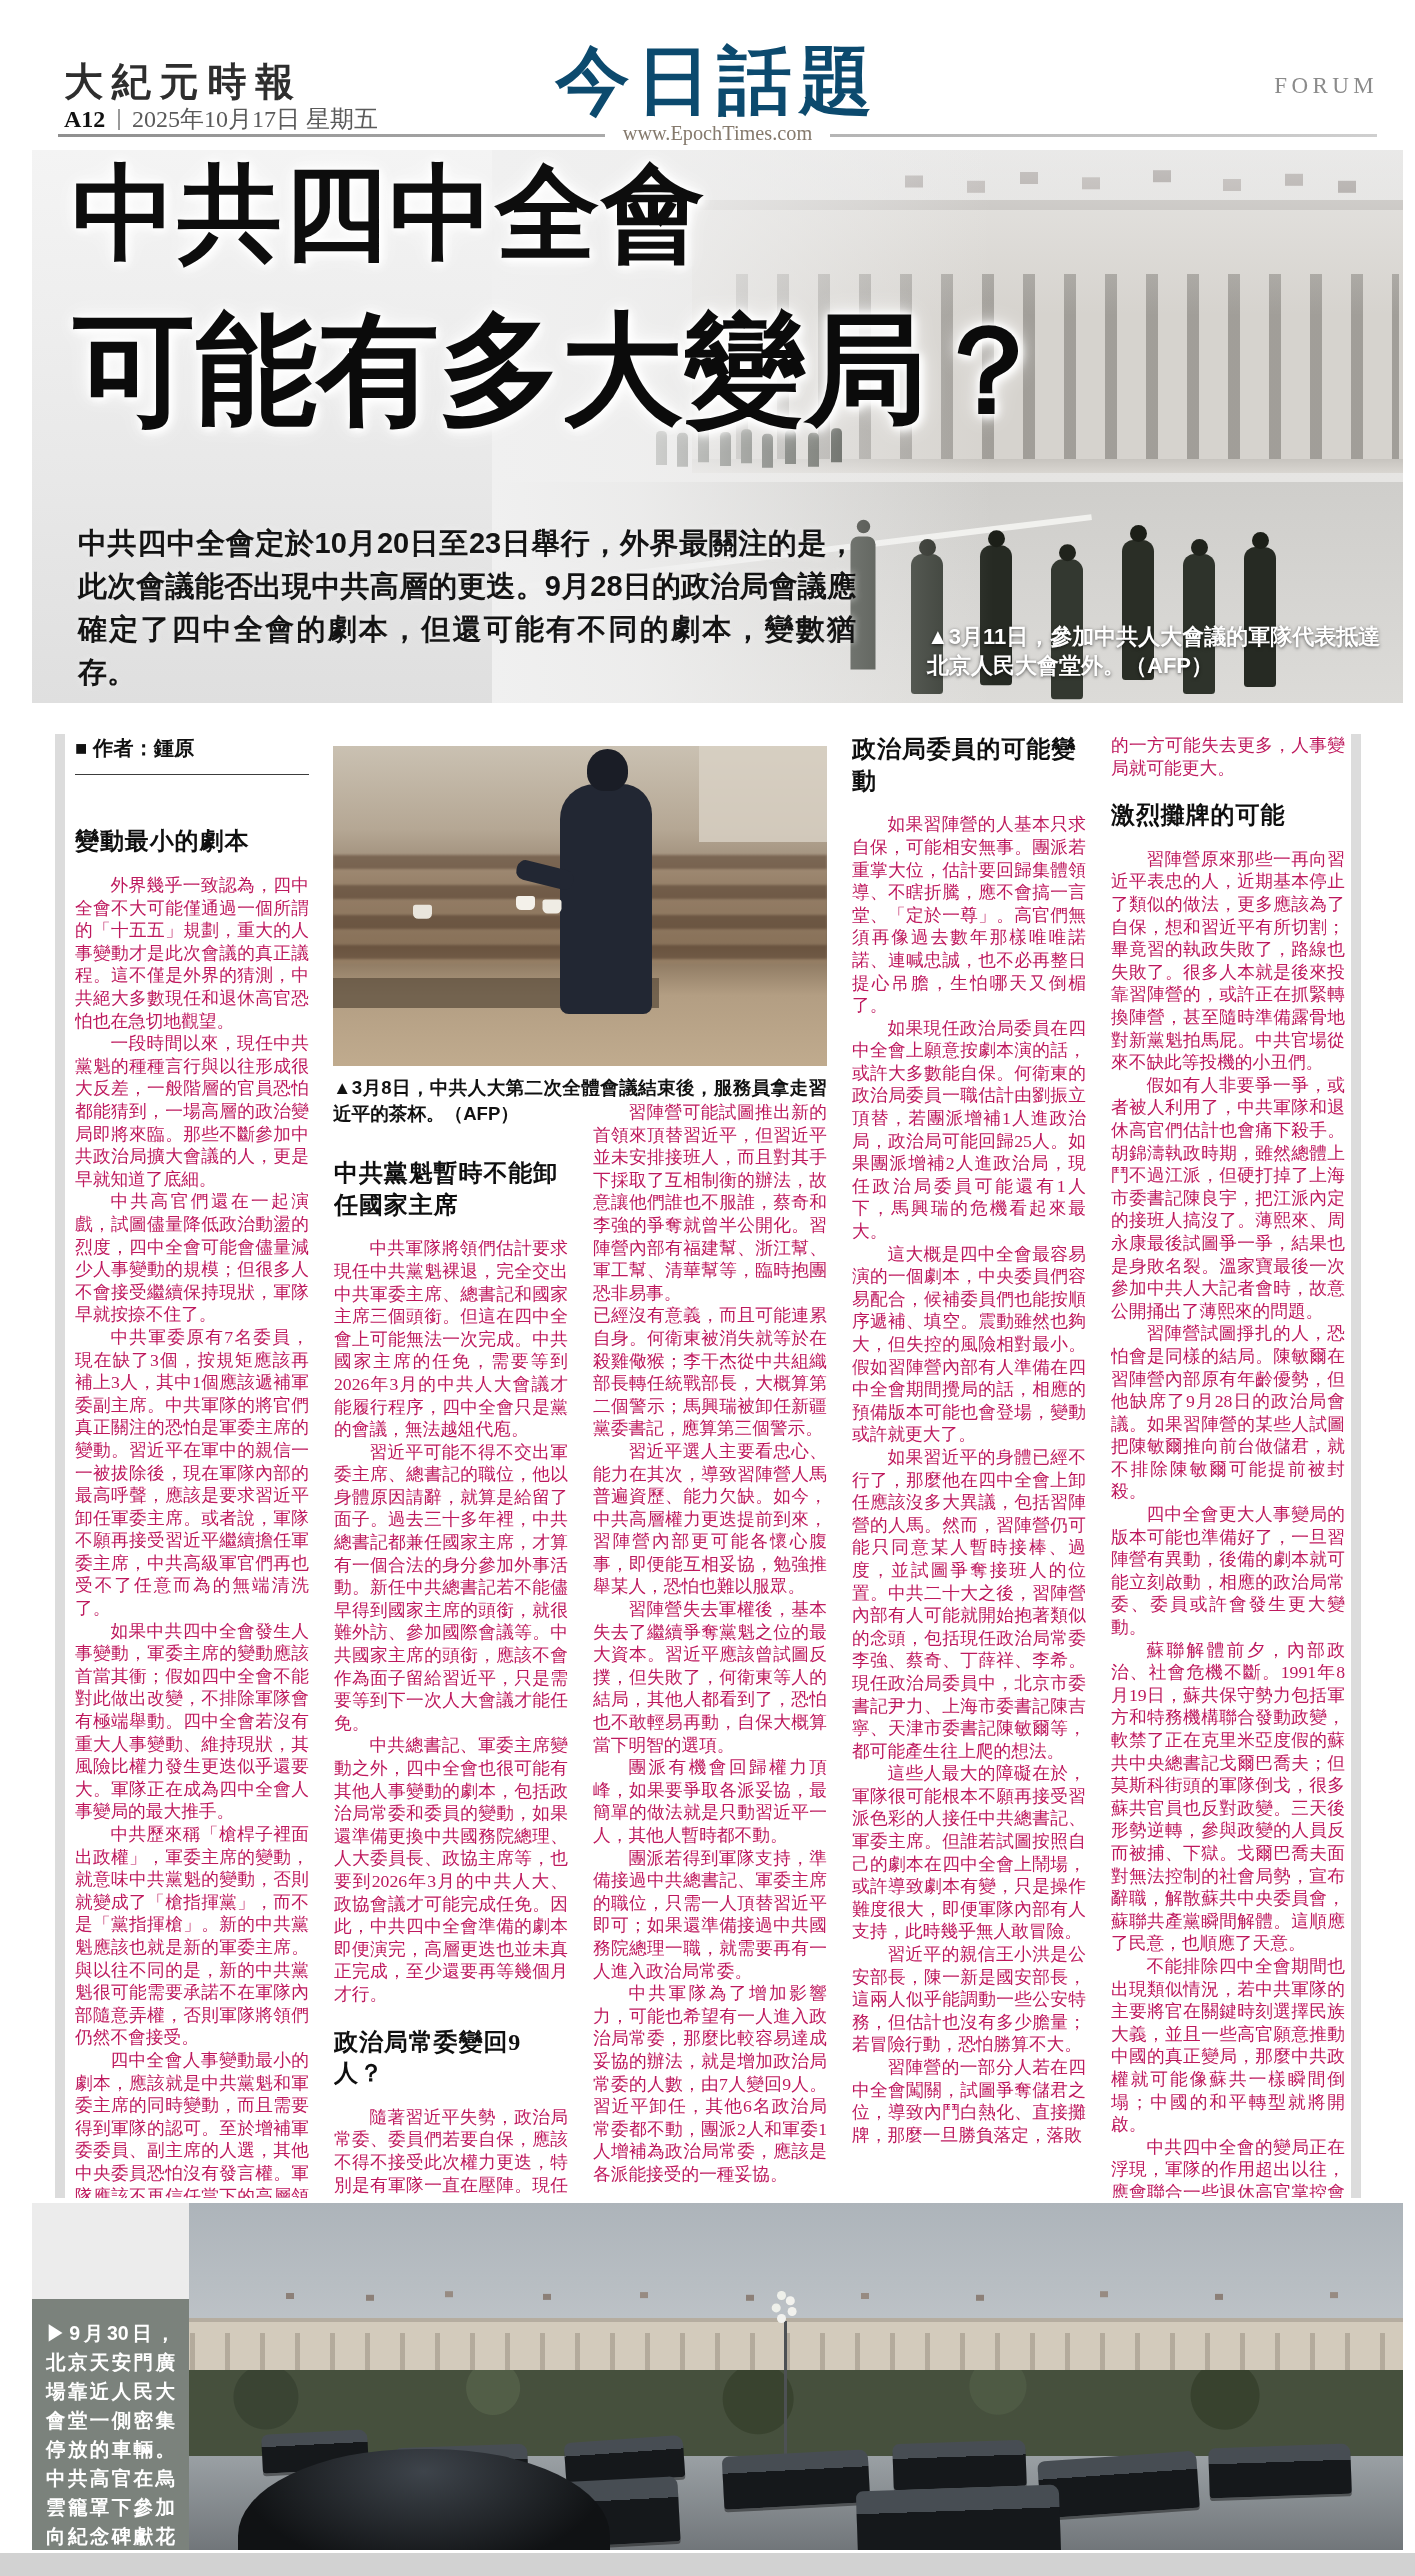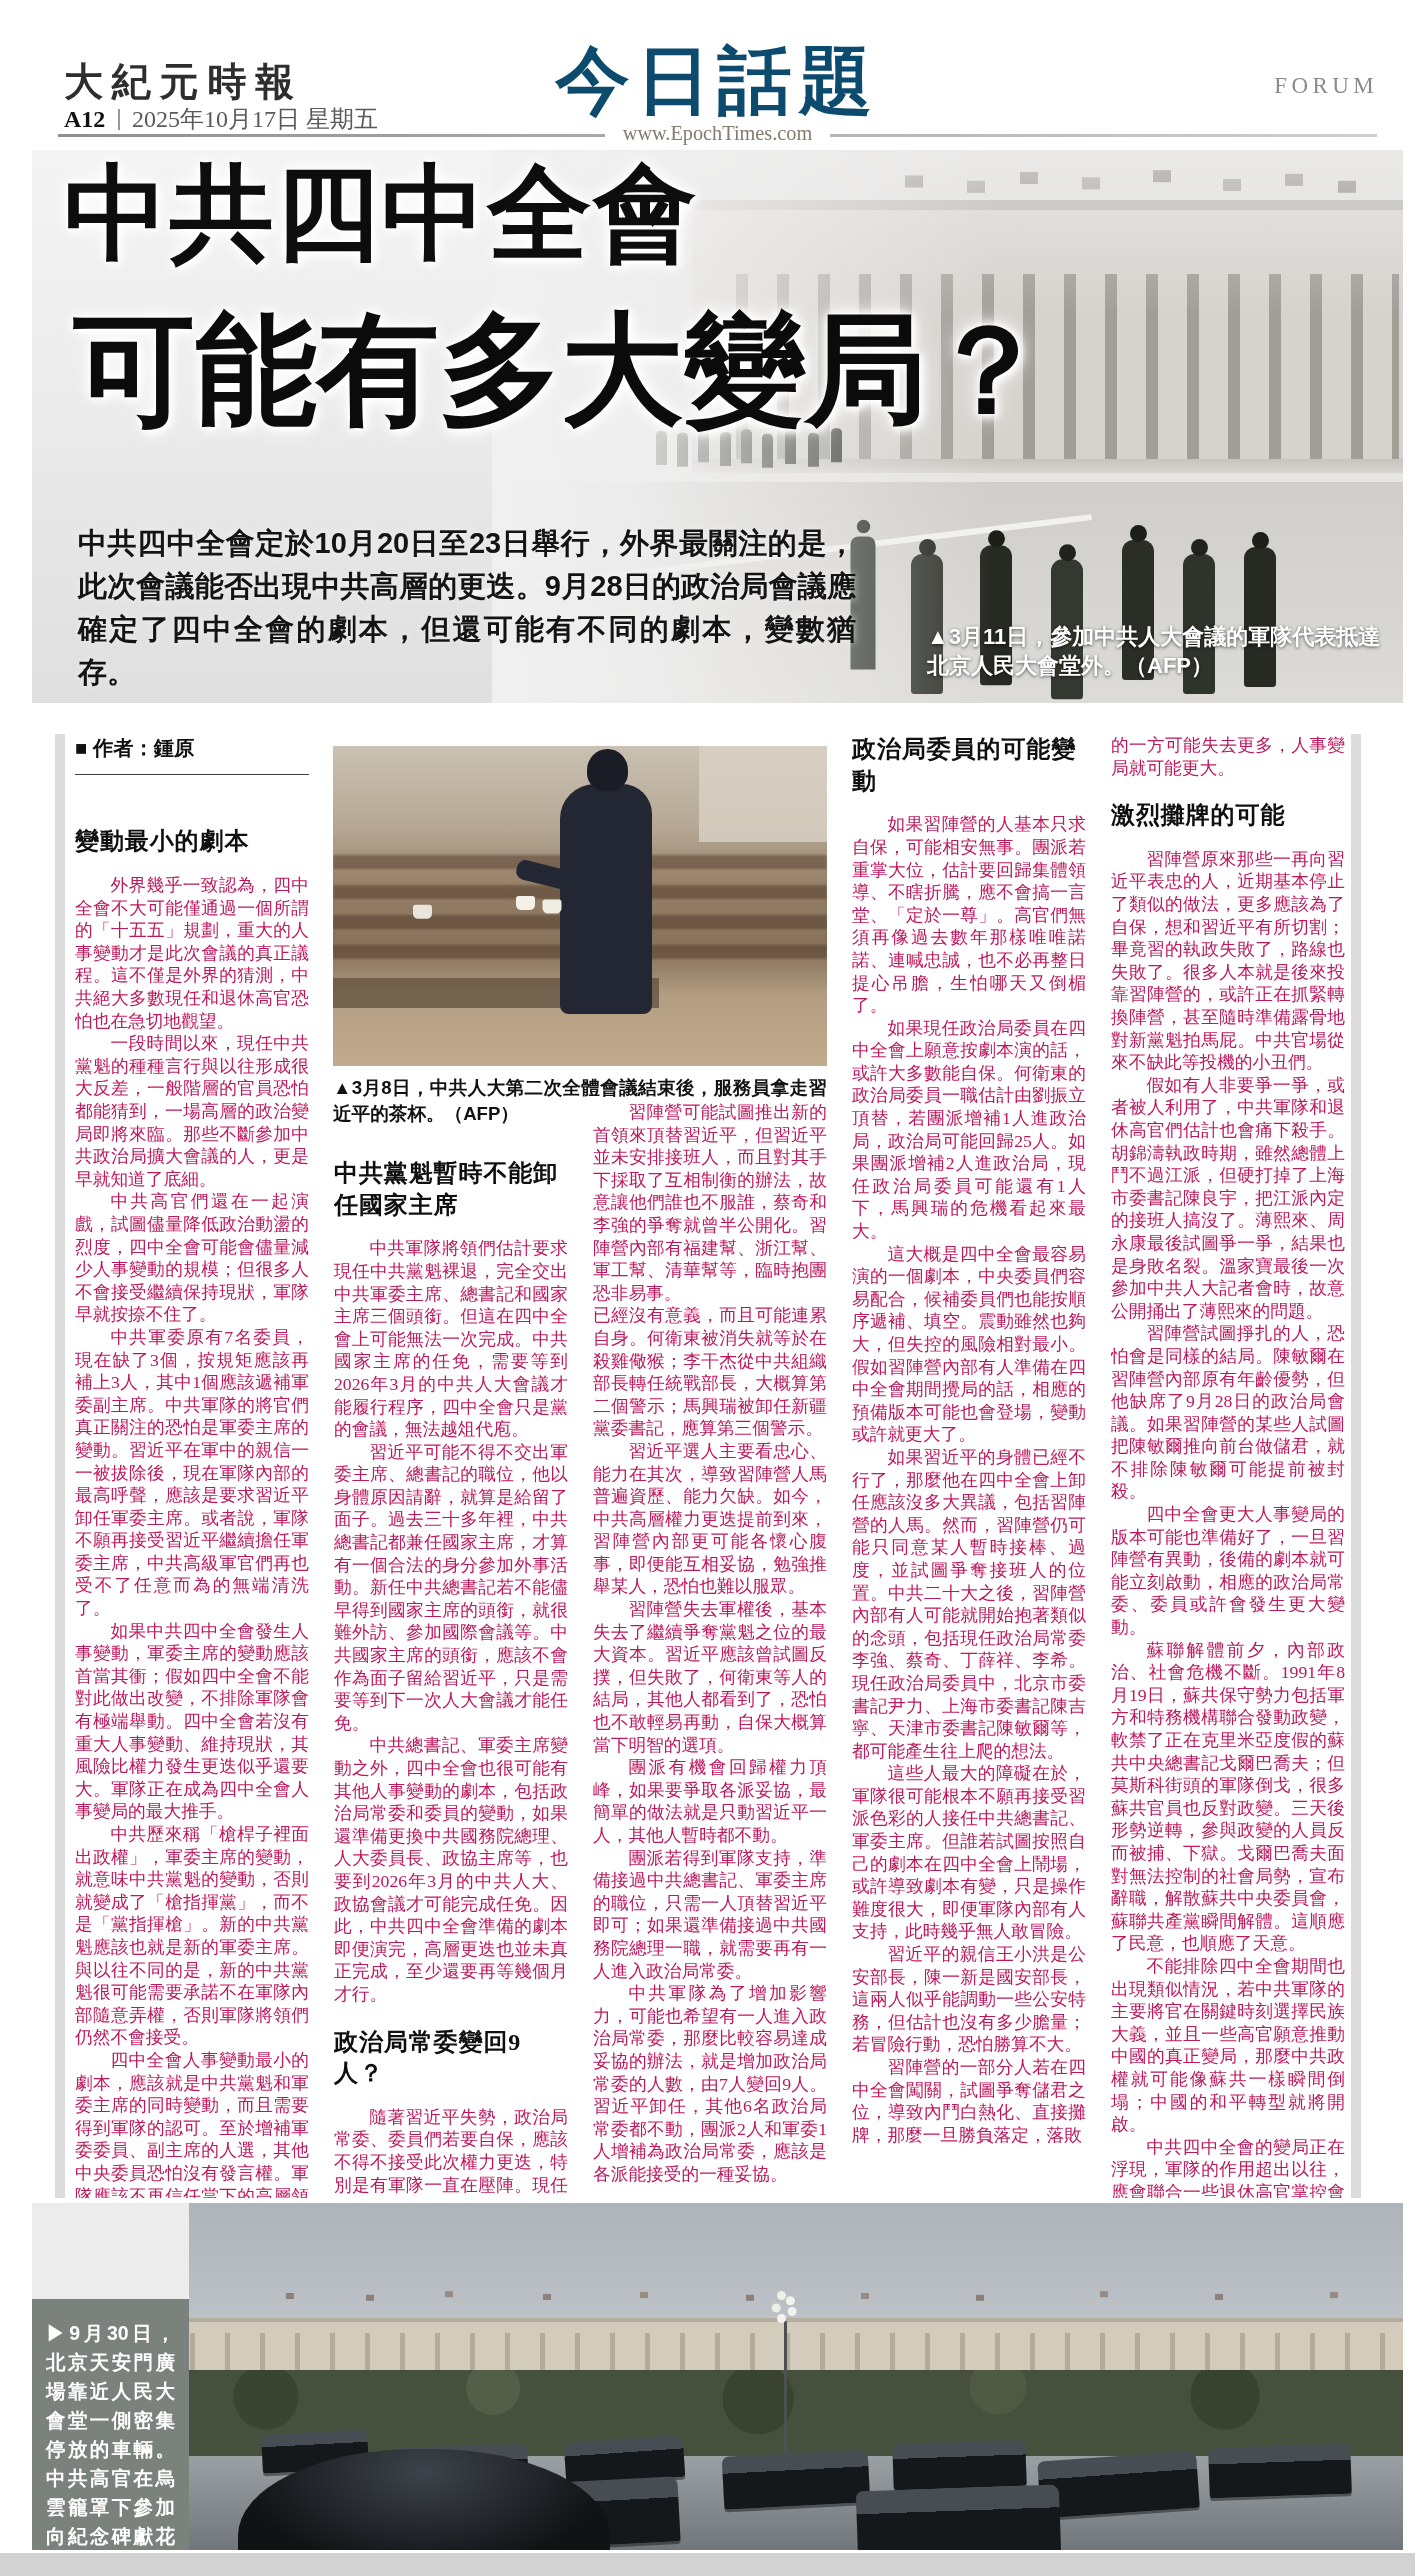--- a/index.html
+++ b/index.html
@@ -49,21 +49,21 @@
         border-radius:11.5px 11.5px 3.5px 3.5px;
         box-shadow:69px -8.8px 0 #262a23,140px 5.3px 0 #333830,211px -14px 0 #2a2e26,
                    272px 0 0 #2e332b,-64px -21px 0 -3.5px #2e332b,333px -7px 0 #262a23;}
   .hp-heads-near{position:absolute;bottom:147px;left:calc(46% + 8px);width:17px;height:17px;
         border-radius:50%;background:#20231c;
         box-shadow:69px -8.8px 0 #1c1f18,140px 5.3px 0 #20231c,211px -14px 0 #1c1f18,
                    272px 0 0 #20231c,-64px -21px 0 -1.8px #20231c,333px -7px 0 #1c1f18;}
   .hp-fade{position:absolute;inset:0;
         background:linear-gradient(to right,#f0f0f0 0%,rgba(240,240,240,.85) 16%,rgba(240,240,240,0) 55%),
                    linear-gradient(to bottom,rgba(244,244,244,.55),rgba(244,244,244,0) 30%);}
-  .headline1{position:absolute;left:32px;top:-5.3px;font-family:"Liberation Sans", sans-serif;
+  .headline1{position:absolute;left:40px;top:-5.3px;font-family:"Liberation Sans", sans-serif;
         font-weight:900;font-size:104px;letter-spacing:1.8px;color:#0d0d0d;
         text-shadow:0 0 7px #fff,0 0 14px #fff,0 0 23px #fff,2.7px 2.7px 8.8px #fff;}
   .headline2{position:absolute;left:41px;top:140px;font-family:"Liberation Serif", serif;
         font-weight:900;font-size:122px;letter-spacing:0;color:#0b0b0b;
         text-shadow:0 0 7px #fff,0 0 14px #fff,0 0 25px #fff,2.7px 2.7px 8.8px #fff;}
   .lede{position:absolute;left:46px;top:372px;width:778px;
         font-family:"Liberation Sans", sans-serif;font-weight:800;font-size:29px;
         line-height:43px;color:#141414;text-align:justify;
         text-shadow:0 0 7px rgba(244,244,244,.9);}
   .hero-cap{position:absolute;right:16px;top:472px;width:460px;

